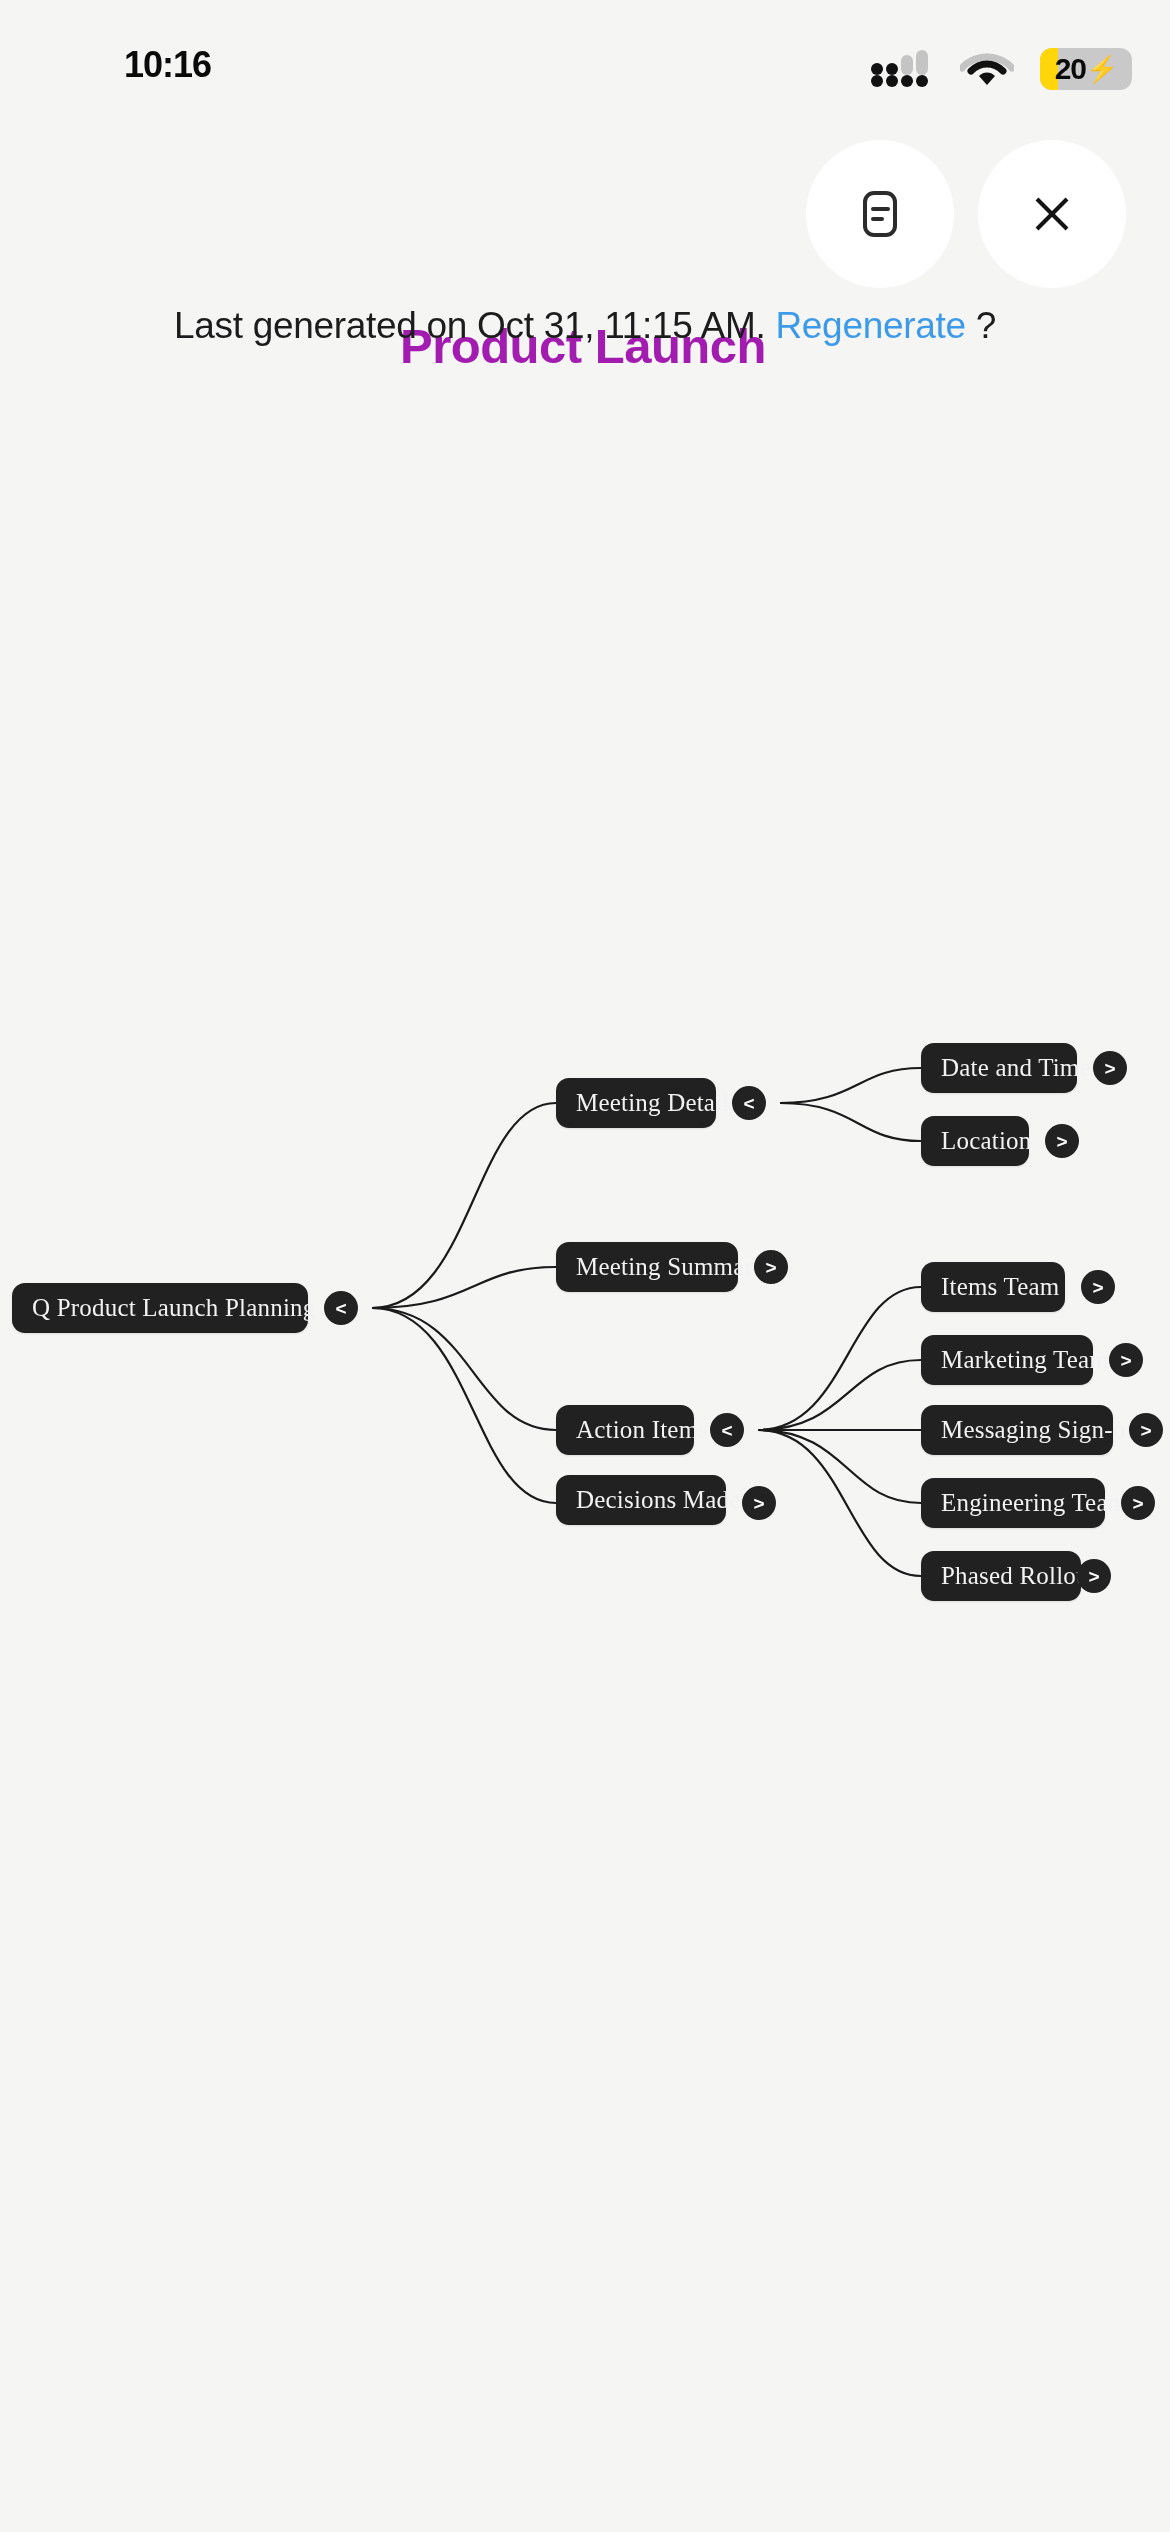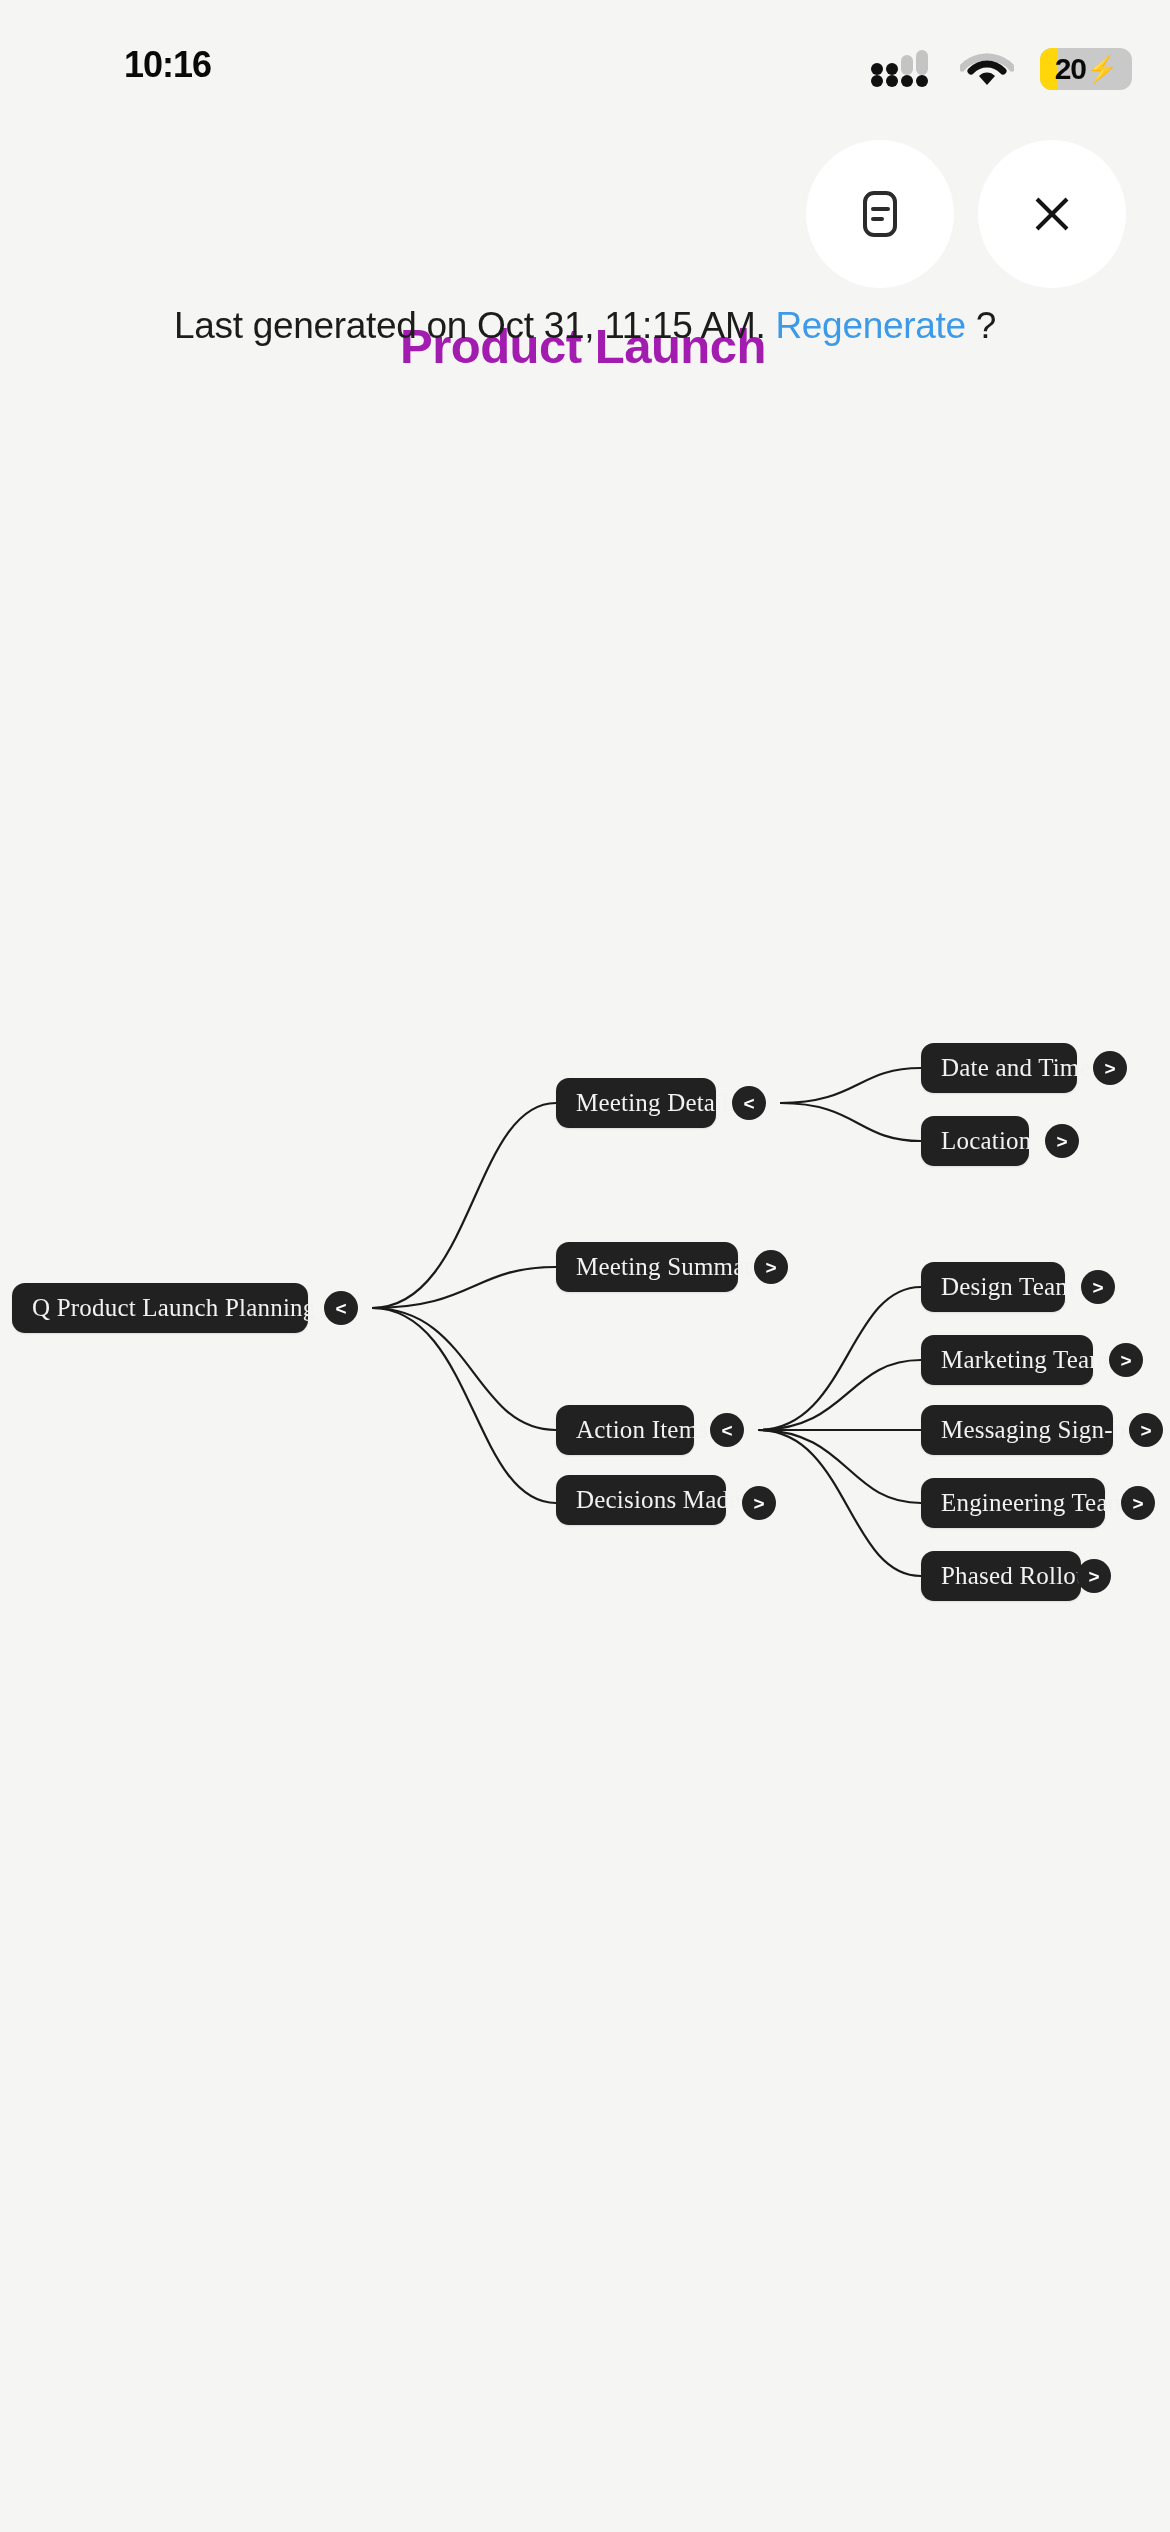--- a/index.html
+++ b/index.html
@@ -181,21 +181,21 @@
         <div class="node" style="left: 556px; top: 1242px; width: 182px; height: 50px; background: rgb(33, 33, 33); color: rgb(242, 242, 242);">Meeting Summary</div>
         <div class="toggle" style="left: 754px; top: 1250px;">&gt;</div>
         <div class="node" style="left: 556px; top: 1405px; width: 138px; height: 50px; background: rgb(33, 33, 33); color: rgb(242, 242, 242);">Action Items</div>
         <div class="toggle" style="left: 710px; top: 1413px;">&lt;</div>
         <div class="node" style="left: 556px; top: 1475px; width: 170px; height: 50px; background: rgb(33, 33, 33); color: rgb(242, 242, 242);">Decisions Made</div>
         <div class="toggle" style="left: 742px; top: 1486px;">&gt;</div>
         <div class="node" style="left: 921px; top: 1043px; width: 156px; height: 50px; background: rgb(33, 33, 33); color: rgb(242, 242, 242);">Date and Time</div>
         <div class="toggle" style="left: 1093px; top: 1051px;">&gt;</div>
         <div class="node" style="left: 921px; top: 1116px; width: 108px; height: 50px; background: rgb(33, 33, 33); color: rgb(242, 242, 242);">Location</div>
         <div class="toggle" style="left: 1045px; top: 1124px;">&gt;</div>
-        <div class="node" style="left: 921px; top: 1262px; width: 144px; height: 50px; background: rgb(33, 33, 33); color: rgb(242, 242, 242);">Design Team</div>
+        <div class="node" style="left: 921px; top: 1262px; width: 144px; height: 50px; background: rgb(33, 33, 33); color: rgb(242, 242, 242);">Items Team</div>
         <div class="toggle" style="left: 1081px; top: 1270px;">&gt;</div>
         <div class="node" style="left: 921px; top: 1335px; width: 172px; height: 50px; background: rgb(33, 33, 33); color: rgb(242, 242, 242);">Marketing Team</div>
         <div class="toggle" style="left: 1109px; top: 1343px;">&gt;</div>
         <div class="node" style="left: 921px; top: 1405px; width: 192px; height: 50px; background: rgb(33, 33, 33); color: rgb(242, 242, 242);">Messaging Sign-off</div>
         <div class="toggle" style="left: 1129px; top: 1413px;">&gt;</div>
         <div class="node" style="left: 921px; top: 1478px; width: 184px; height: 50px; background: rgb(33, 33, 33); color: rgb(242, 242, 242);">Engineering Team</div>
         <div class="toggle" style="left: 1121px; top: 1486px;">&gt;</div>
         <div class="node" style="left: 921px; top: 1551px; width: 160px; height: 50px; background: rgb(33, 33, 33); color: rgb(242, 242, 242);">Phased Rollout</div>
         <div class="toggle" style="left: 1077px; top: 1559px;">&gt;</div>
       </div>

